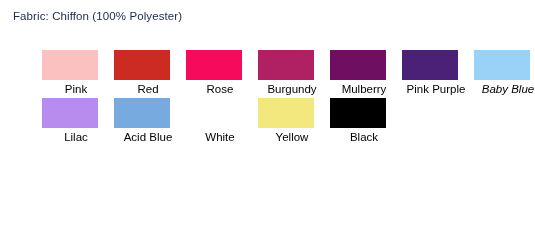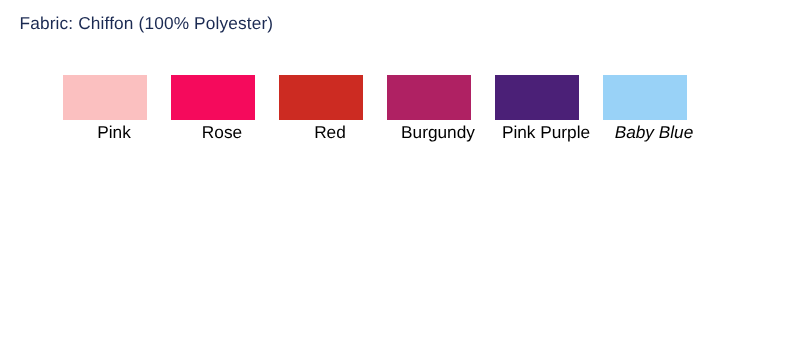--- a/index.html
+++ b/index.html
@@ -65,35 +65,61 @@
 <div id="swatch-board" style="background: rgb(255, 255, 255);">
 
   <div id="fabric-title" style="color: rgb(27, 42, 82);">Fabric: Chiffon (100% Polyester)</div>
 
   <div class="swatch-row" id="swatch-row-1">
       <div class="swatch-cell">
         <span class="swatch-chip" style="background: rgb(251, 192, 192);"></span>
         <span class="swatch-label" style="color: rgb(0, 0, 0);">Pink</span>
       </div>
       <div class="swatch-cell">
+        <span class="swatch-chip" style="background: rgb(204, 43, 34);"></span>
+        <span class="swatch-label" style="color: rgb(0, 0, 0);">Red</span>
+      </div>
+      <div class="swatch-cell">
         <span class="swatch-chip" style="background: rgb(245, 10, 92);"></span>
         <span class="swatch-label" style="color: rgb(0, 0, 0);">Rose</span>
       </div>
       <div class="swatch-cell">
-        <span class="swatch-chip" style="background: rgb(204, 43, 34);"></span>
-        <span class="swatch-label" style="color: rgb(0, 0, 0);">Red</span>
+        <span class="swatch-chip" style="background: rgb(175, 33, 99);"></span>
+        <span class="swatch-label" style="color: rgb(0, 0, 0);">Burgundy</span>
       </div>
       <div class="swatch-cell">
-        <span class="swatch-chip" style="background: rgb(175, 33, 99);"></span>
-        <span class="swatch-label" style="color: rgb(0, 0, 0);">Burgundy</span>
+        <span class="swatch-chip" style="background: rgb(110, 15, 97);"></span>
+        <span class="swatch-label" style="color: rgb(0, 0, 0);">Mulberry</span>
       </div>
       <div class="swatch-cell">
         <span class="swatch-chip" style="background: rgb(75, 32, 119);"></span>
         <span class="swatch-label" style="color: rgb(0, 0, 0);">Pink Purple</span>
       </div>
       <div class="swatch-cell">
         <span class="swatch-chip" style="background: rgb(153, 210, 247);"></span>
         <span class="swatch-label" style="color: rgb(0, 0, 0); font-style: italic;">Baby Blue</span>
       </div>
     </div>
 
+  <div class="swatch-row" id="swatch-row-2">
+      <div class="swatch-cell">
+        <span class="swatch-chip" style="background: rgb(182, 140, 238);"></span>
+        <span class="swatch-label" style="color: rgb(0, 0, 0);">Lilac</span>
+      </div>
+      <div class="swatch-cell">
+        <span class="swatch-chip" style="background: rgb(119, 170, 222);"></span>
+        <span class="swatch-label" style="color: rgb(0, 0, 0);">Acid Blue</span>
+      </div>
+      <div class="swatch-cell">
+        <span class="swatch-chip" style="background: rgb(255, 255, 255);"></span>
+        <span class="swatch-label" style="color: rgb(0, 0, 0);">White</span>
+      </div>
+      <div class="swatch-cell">
+        <span class="swatch-chip" style="background: rgb(242, 232, 125);"></span>
+        <span class="swatch-label" style="color: rgb(0, 0, 0);">Yellow</span>
+      </div>
+      <div class="swatch-cell">
+        <span class="swatch-chip" style="background: rgb(0, 0, 0);"></span>
+        <span class="swatch-label" style="color: rgb(0, 0, 0);">Black</span>
+      </div>
+    </div>
 
 </div>
 
 </body></html>

